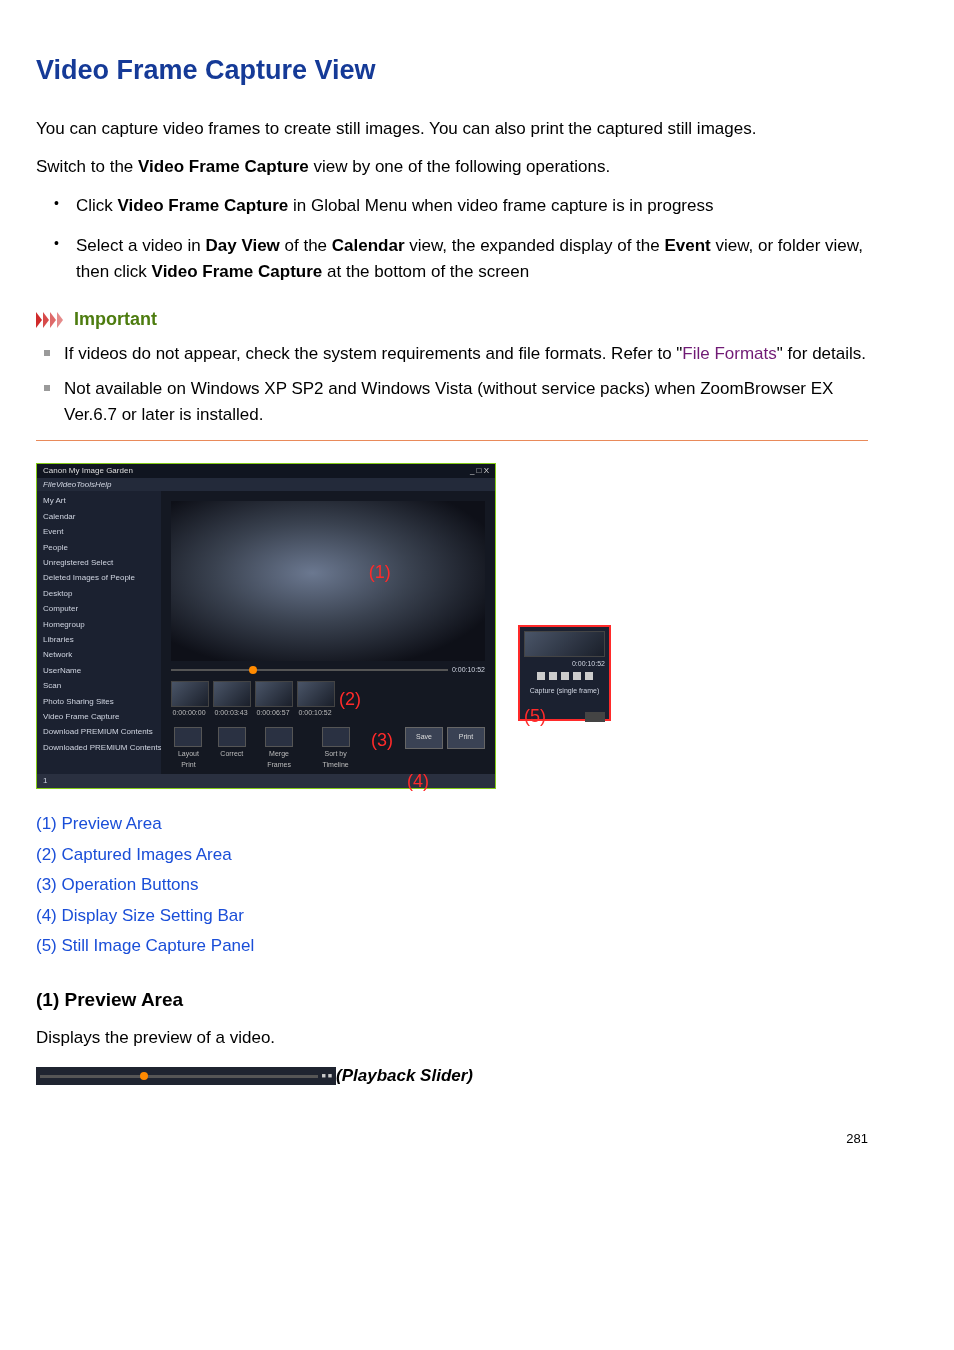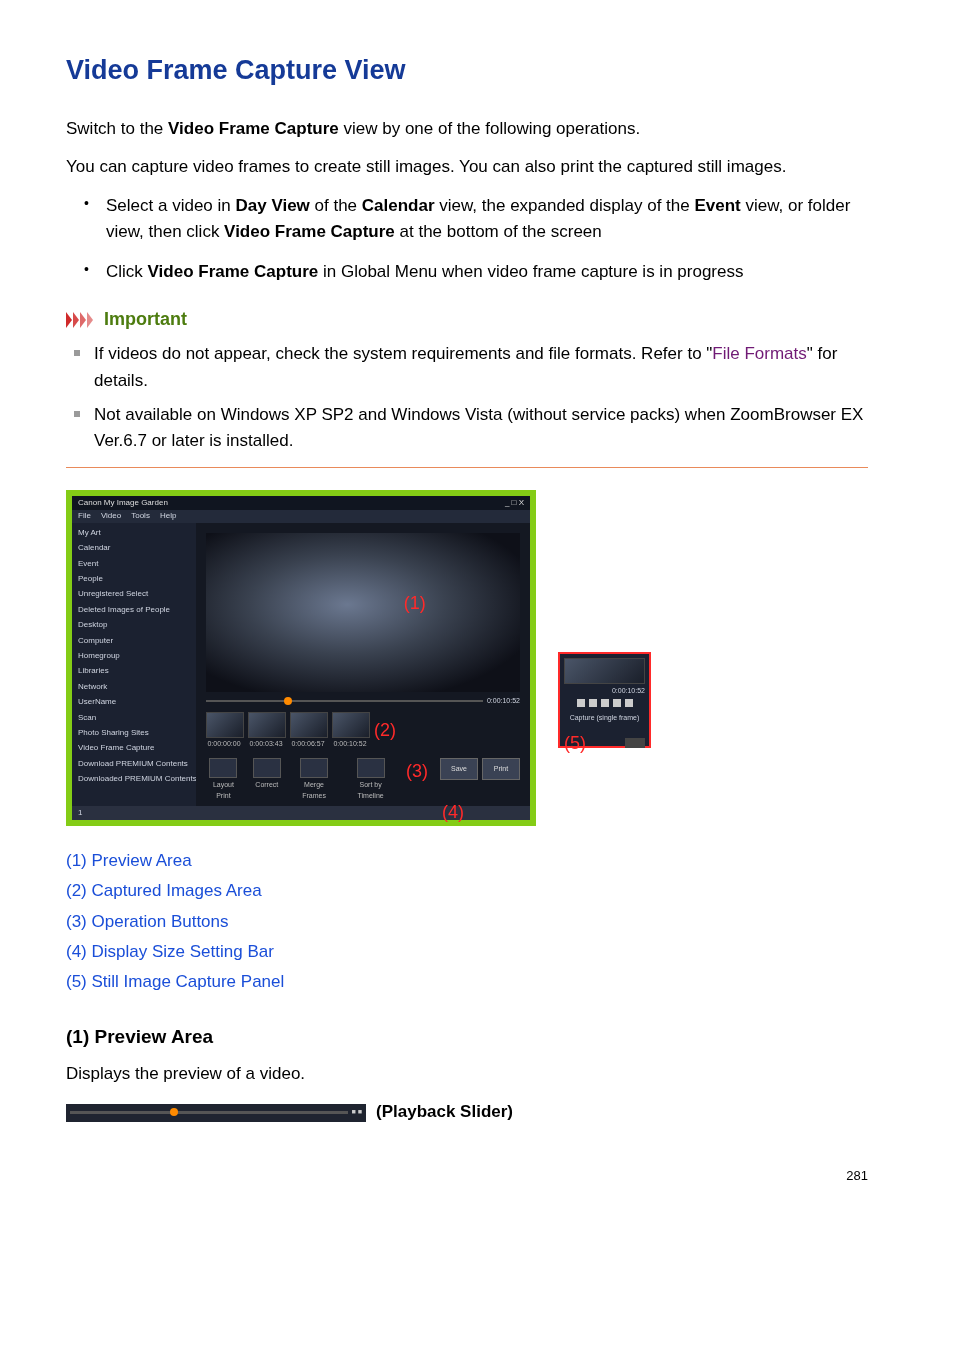--- a/index.html
+++ b/index.html
@@ -7,21 +7,21 @@
     padding: 0;
     font-family: Arial, Helvetica, sans-serif;
     font-size: 17px;
     line-height: 1.55;
     color: #000;
     background: #fff;
   }
   .page {
     width: 954px;
     margin: 0 auto;
-    padding: 50px 86px 40px 66px;
+    padding: 50px 86px 40px 36px;
     box-sizing: border-box;
   }
   h1 {
     color: #153a97;
     font-size: 27px;
     font-weight: bold;
     margin: 0 0 24px 0;
   }
   p {
     margin: 0 0 12px 0;
@@ -93,43 +93,43 @@
   .figrow {
     display: flex;
     gap: 22px;
     align-items: flex-start;
     margin-bottom: 22px;
   }
   .shot-main {
     width: 458px;
     height: 324px;
     background: #1f2430;
-    border: 6px solid #84cc16;
+    border: 1px solid #84cc16;
     position: relative;
     font-size: 8px;
     color: #cfd4e0;
     font-family: Arial, sans-serif;
   }
   .sm-titlebar {
     height: 14px;
     background: #101520;
     display:flex;
     align-items:center;
     justify-content:space-between;
     padding:0 6px;
     font-size:8px;
     color:#ddd;
   }
   .sm-menubar {
     height: 13px;
     background: #232a3a;
     padding: 0 6px;
     display:flex;
-    gap:10px;
-    align-items:center;
+    align-items:center;
+    font-style:italic;
   }
   .sm-body { display:flex; height: calc(100% - 14px - 13px - 14px); }
   .sm-side {
     width: 124px;
     background: #1b2130;
     padding: 4px 6px;
     box-sizing: border-box;
     overflow:hidden;
   }
   .sm-side div { margin-bottom:3px; white-space:nowrap; }
@@ -195,22 +195,22 @@
   .links div { margin-bottom:4px; }
   .links a, .links span { color:#1a4ed8; }
   h2.section {
     font-size: 19px;
     font-weight:bold;
     margin: 20px 0 10px 0;
   }
   .slider-row {
     display:flex;
     align-items:center;
-    gap:10px;
     margin-top:6px;
+    font-style:italic;
   }
   .slider-img {
     width: 300px;
     height: 18px;
     background:#1f2430;
     position:relative;
     display:flex;
     align-items:center;
     padding:0 4px;
     box-sizing:border-box;
@@ -221,32 +221,32 @@
   .slider-label { font-weight:bold; }
   .pgnum { text-align:right; font-size:13px; margin-top:40px;}
 </style>
 </head>
 <body>
 
 <div class="page">
 
   <h1>Video Frame Capture View</h1>
 
+  <p>You can capture video frames to create still images. You can also print the captured still images.</p>
+
   <p>
     <span>Switch to the </span><span class="bold">Video Frame Capture</span><span> view by one of the following operations.</span>
   </p>
 
-  <p>You can capture video frames to create still images. You can also print the captured still images.</p>
-
   <ul class="dot">
     <li>
-      <span>Select a video in </span><span class="bold">Day View</span><span> of the </span><span class="bold">Calendar</span><span> view, the expanded display of the </span><span class="bold">Event</span><span> view, or folder view, then click </span><span class="bold">Video Frame Capture</span><span> at the bottom of the screen</span>
+      <span>Click </span><span class="bold">Video Frame Capture</span><span> in Global Menu when video frame capture is in progress</span>
     </li>
     <li>
-      <span>Click </span><span class="bold">Video Frame Capture</span><span> in Global Menu when video frame capture is in progress</span>
+      <span>Select a video in </span><span class="bold">Day View</span><span> of the </span><span class="bold">Calendar</span><span> view, the expanded display of the </span><span class="bold">Event</span><span> view, or folder view, then click </span><span class="bold">Video Frame Capture</span><span> at the bottom of the screen</span>
     </li>
   </ul>
 
   <div class="important-head">
     <span class="imp-icon">
       <svg viewBox="0 0 30 16">
         <polygon points="0,0 6,8 0,16" fill="#d02a2a"></polygon>
         <polygon points="7,0 13,8 7,16" fill="#d02a2a" opacity="0.85"></polygon>
         <polygon points="14,0 20,8 14,16" fill="#d02a2a" opacity="0.7"></polygon>
         <polygon points="21,0 27,8 21,16" fill="#d02a2a" opacity="0.55"></polygon>

